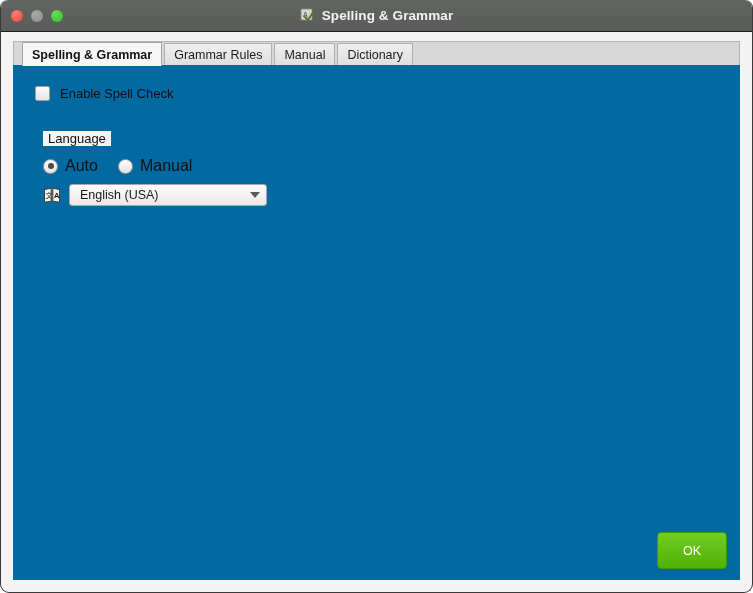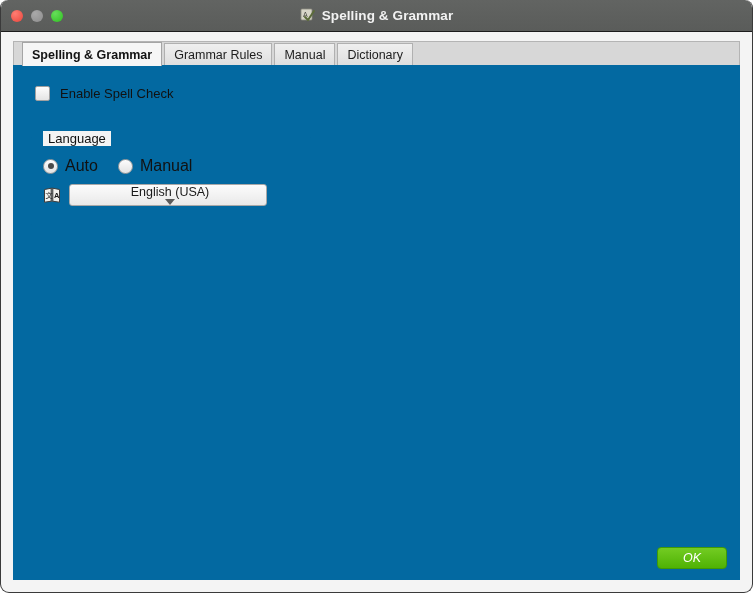--- a/index.html
+++ b/index.html
@@ -221,51 +221,49 @@
     width: 198px;
     height: 22px;
     box-sizing: border-box;
     border: 1px solid #a8a8a8;
     border-radius: 3px;
     background: linear-gradient(to bottom, #fcfcfc, #e9e9e9);
     display: flex;
     align-items: center;
     padding: 0 6px 0 10px;
     justify-content: space-between;
-    flex-direction: column;
   }
   .combo-value {
     font-size: 12.5px;
     color: #1a1a1a;
   }
   .combo-arrow {
     width: 0;
     height: 0;
     border-left: 5px solid transparent;
     border-right: 5px solid transparent;
     border-top: 6px solid #5a5a5a;
   }
 
   
   .okbtn {
     position: absolute;
     right: 13px;
     bottom: 11px;
     width: 70px;
-    height: 22px;
+    height: 37px;
     border-radius: 4px;
     background: linear-gradient(to bottom, #73cc22, #4fb204);
     border: 1px solid #3f9a06;
     color: #ffffff;
     font-size: 12.5px;
     display: flex;
     align-items: center;
     justify-content: center;
     box-sizing: border-box;
-    font-style: italic;
   }
 </style>
 </head>
 <body>
 
 <div class="window">
 
   <div class="titlebar">
     <div class="traffic">
       <span class="light close"></span>

